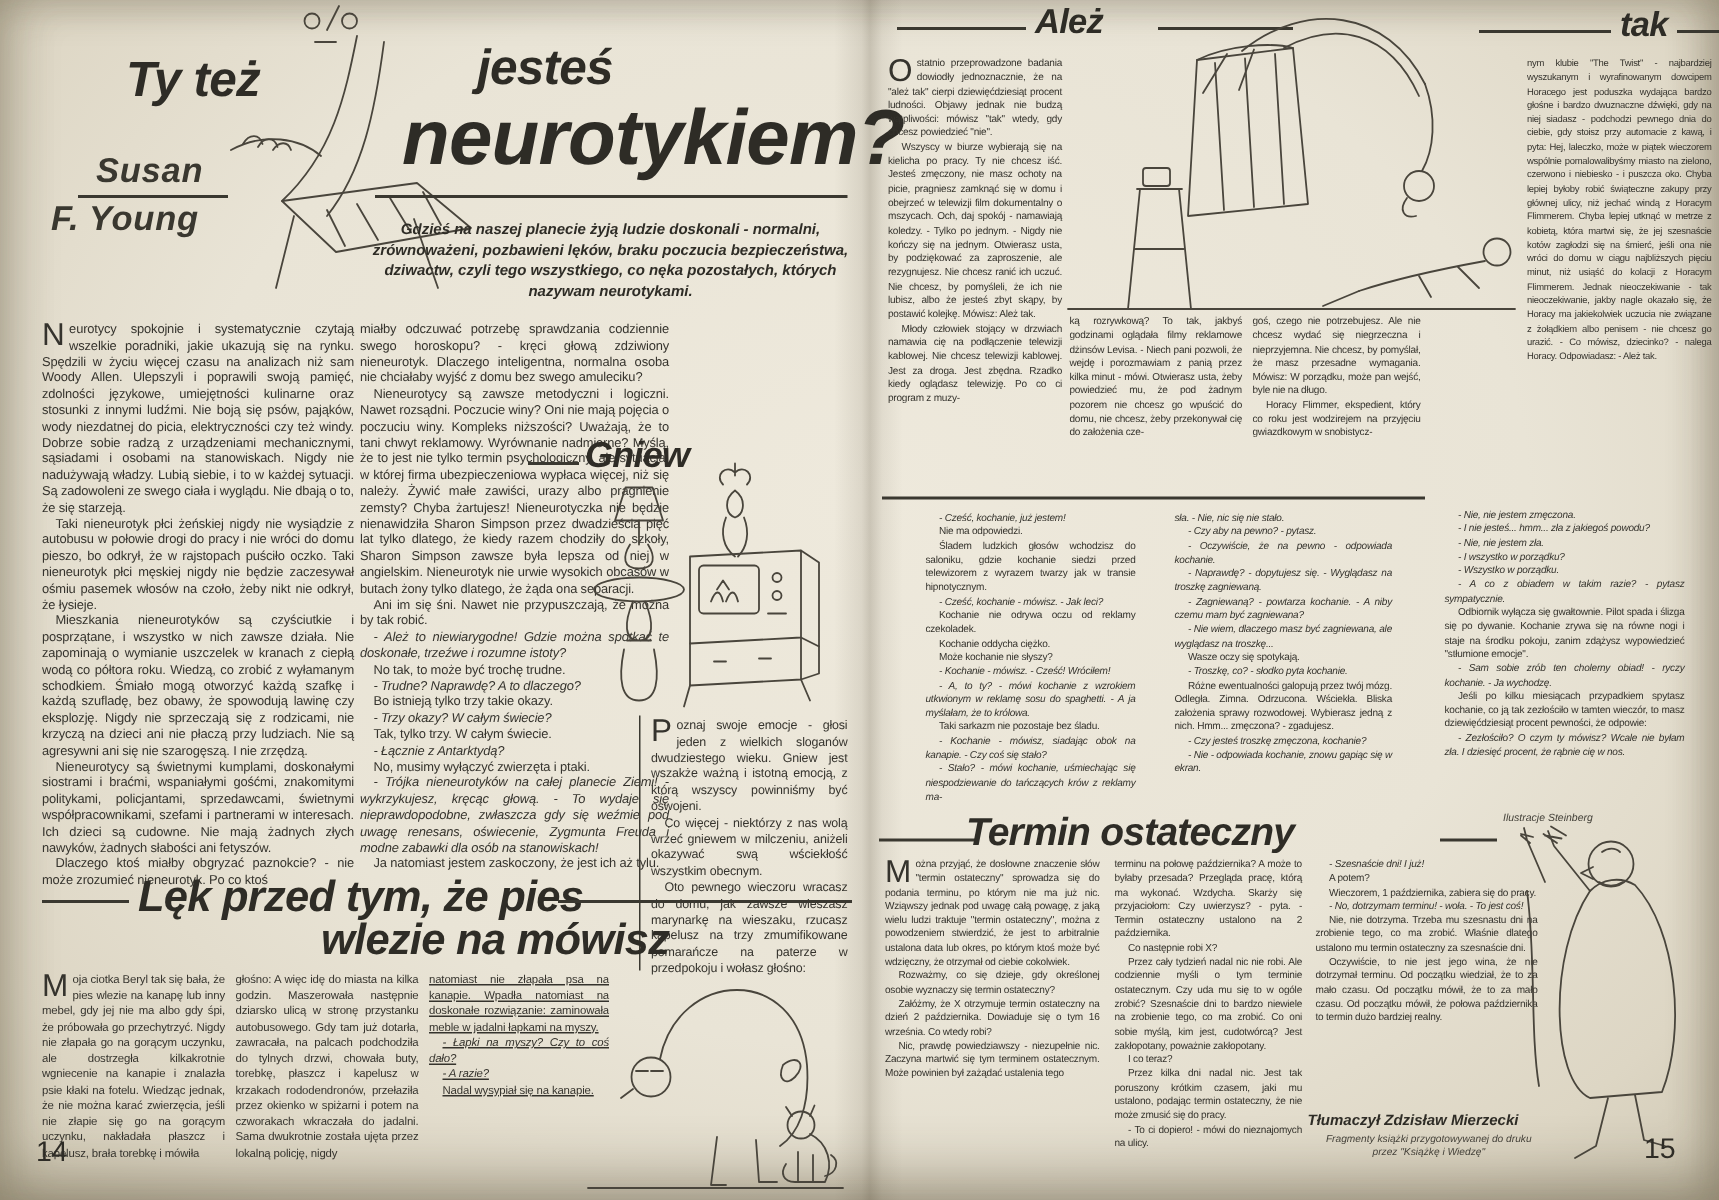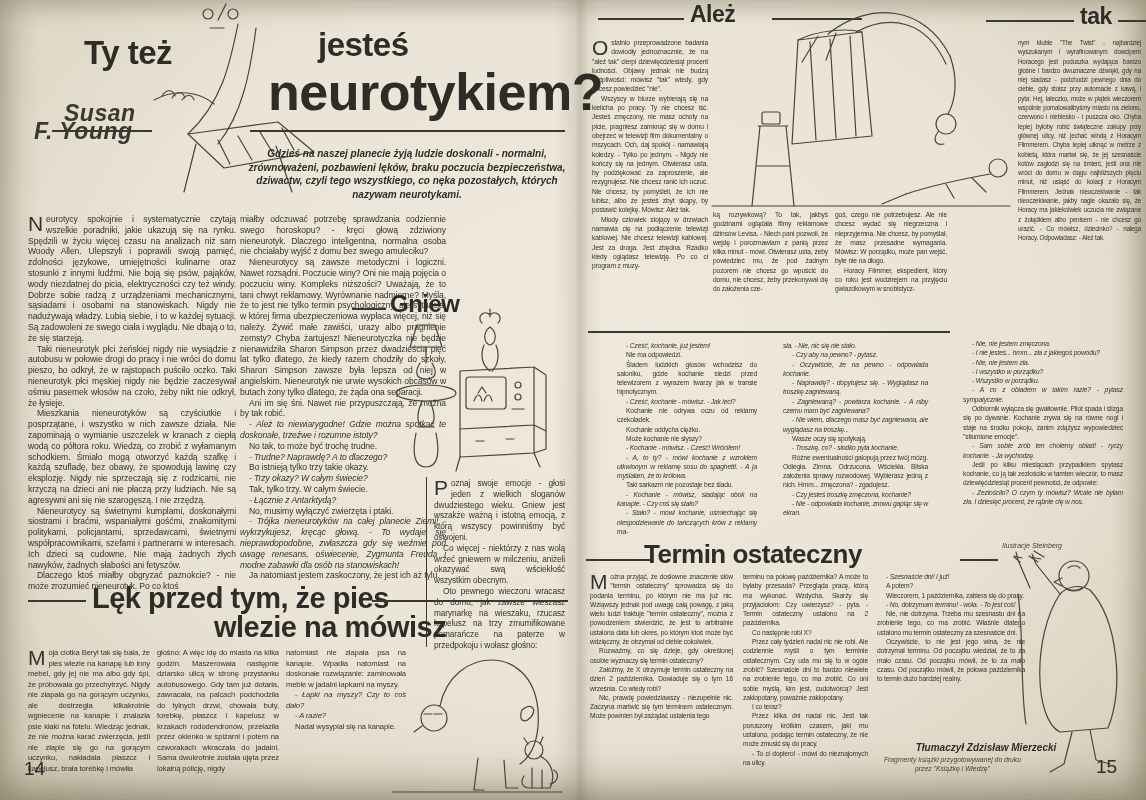--- a/index.html
+++ b/index.html
@@ -6,21 +6,21 @@
   #spread{position:relative;width:1146px;height:800px;overflow:hidden;
     background:radial-gradient(ellipse at 50% 42%, #eee9dc 0%, #e9e4d6 55%, #ddd6c4 85%, #cfc8b4 100%);
     box-shadow:inset 0 -20px 34px rgba(70,58,34,.28), inset 0 12px 22px rgba(70,58,34,.10),
                inset 18px 0 26px rgba(70,58,34,.10), inset -14px 0 22px rgba(70,58,34,.14);
     font-family:"Liberation Sans", sans-serif; color:#35332d;}
   .abs{position:absolute;}
   .gutter{position:absolute;left:556px;top:0;width:46px;height:800px;
     background:linear-gradient(90deg, rgba(60,50,30,0) 0%, rgba(60,50,30,.10) 40%, rgba(60,50,30,.20) 52%, rgba(60,50,30,.07) 70%, rgba(60,50,30,0) 100%);}
   .rule{position:absolute;background:#3a3830;height:2px;}
   .vrule{position:absolute;background:#3a3830;width:1px;}
-  .hdisp{position:absolute;font-weight:bold;color:#2e2c26;letter-spacing:-.5px;white-space:nowrap;}
+  .hdisp{position:absolute;font-weight:bold;font-style:italic;color:#2e2c26;letter-spacing:-.5px;white-space:nowrap;}
   .author{position:absolute;font-style:italic;font-weight:bold;color:#3a3830;letter-spacing:.5px;white-space:nowrap;}
   .intro{position:absolute;font-weight:bold;font-style:italic;font-size:10px;line-height:13.5px;text-align:center;color:#2e2c26;}
   .col{position:absolute;text-align:justify;}
   .body-l{font-size:8.6px;line-height:10.8px;letter-spacing:-.1px;}
   .body-m{font-size:8.3px;line-height:10.8px;letter-spacing:-.1px;}
   .body-s{font-size:7.6px;line-height:10.5px;letter-spacing:-.1px;}
   .body-r{font-size:6.7px;line-height:9.3px;letter-spacing:-.15px;}
   .body-rt{font-size:6.3px;line-height:9.3px;letter-spacing:-.18px;}
   .para{margin:0;text-indent:9px;}
   .para.noind{text-indent:0;}
@@ -50,21 +50,21 @@
     <path d="M36 94 c4 -7 11 -7 13 0 M46 96 c4 -7 11 -7 13 0 M56 98 c4 -6 10 -6 12 0"></path>
     <path d="M62 132 L152 120 L188 150 L98 166 Z"></path>
     <path d="M92 138 L104 162 M112 134 L126 158 M134 130 L148 153 M156 126 L168 148"></path>
     <path d="M70 142 L58 190 M150 144 L166 190"></path>
   </svg>
   <div class="hdisp" style="left:84px;top:34px;font-size:33px;">Ty też</div>
   <div class="hdisp" style="left:318px;top:26px;font-size:33px;">jesteś</div>
   <div class="hdisp" style="left:268px;top:62px;font-size:52px;">neurotykiem?</div>
   <div class="author" style="left:64px;top:100px;font-size:23px;">Susan</div>
   <div class="rule" style="left:52px;top:130px;width:100px;"></div>
-  <div class="author" style="left:34px;top:118px;font-size:23px;">F. Young</div>
+  <div class="author" style="left:34px;top:132px;font-size:23px;">F. Young</div>
   <div class="rule" style="left:250px;top:130px;width:315px;"></div>
   <div class="intro" style="left:248px;top:147px;width:318px;">Gdzieś na naszej planecie żyją ludzie doskonali - normalni, zrównoważeni, pozbawieni lęków, braku poczucia bezpieczeństwa, dziwactw, czyli tego wszystkiego, co nęka pozostałych, których nazywam neurotykami.</div>
 
   <div class="col body-l" style="left:28px;top:214px;width:208px;">
     <p class="para noind"><span class="dropcap">N</span><span>eurotycy spokojnie i systematycznie czytają wszelkie poradniki, jakie ukazują się na rynku. Spędzili w życiu więcej czasu na analizach niż sam Woody Allen. Ulepszyli i poprawili swoją pamięć, zdolności językowe, umiejętności kulinarne oraz stosunki z innymi ludźmi. Nie boją się psów, pająków, wody niezdatnej do picia, elektryczności czy też windy. Dobrze sobie radzą z urządzeniami mechanicznymi, sąsiadami i osobami na stanowiskach. Nigdy nie nadużywają władzy. Lubią siebie, i to w każdej sytuacji. Są zadowoleni ze swego ciała i wyglądu. Nie dbają o to, że się starzeją.</span></p>
     <div>
         <p class="para">Taki nieneurotyk płci żeńskiej nigdy nie wysiądzie z autobusu w połowie drogi do pracy i nie wróci do domu pieszo, bo odkrył, że w rajstopach puściło oczko. Taki nieneurotyk płci męskiej nigdy nie będzie zaczesywał ośmiu pasemek włosów na czoło, żeby nikt nie odkrył, że łysieje.</p>
         <p class="para">Mieszkania nieneurotyków są czyściutkie i posprzątane, i wszystko w nich zawsze działa. Nie zapominają o wymianie uszczelek w kranach z ciepłą wodą co półtora roku. Wiedzą, co zrobić z wyłamanym schodkiem. Śmiało mogą otworzyć każdą szafkę i każdą szufladę, bez obawy, że spowodują lawinę czy eksplozję. Nigdy nie sprzeczają się z rodzicami, nie krzyczą na dzieci ani nie płaczą przy ludziach. Nie są agresywni ani się nie szarogęszą. I nie zrzędzą.</p>
         <p class="para">Nieneurotycy są świetnymi kumplami, doskonałymi siostrami i braćmi, wspaniałymi gośćmi, znakomitymi politykami, policjantami, sprzedawcami, świetnymi współpracownikami, szefami i partnerami w interesach. Ich dzieci są cudowne. Nie mają żadnych złych nawyków, żadnych słabości ani fetyszów.</p>
         <p class="para">Dlaczego ktoś miałby obgryzać paznokcie? - nie może zrozumieć nieneurotyk. Po co ktoś</p>
@@ -119,21 +119,21 @@
   <div class="hdisp" style="left:92px;top:582px;font-size:29px;">Lęk przed tym, że pies</div>
   <div class="rule" style="left:372px;top:600px;width:196px;"></div>
   <div class="hdisp" style="left:214px;top:611px;font-size:29px;">wlezie na mówisz</div>
 
   <div class="col body-s" style="left:28px;top:648px;width:122px;">
     <p class="para noind"><span class="dropcap">M</span><span>oja ciotka Beryl tak się bała, że pies wlezie na kanapę lub inny mebel, gdy jej nie ma albo gdy śpi, że próbowała go przechytrzyć. Nigdy nie złapała go na gorącym uczynku, ale dostrzegła kilkakrotnie wgniecenie na kanapie i znalazła psie kłaki na fotelu. Wiedząc jednak, że nie można karać zwierzęcia, jeśli nie złapie się go na gorącym uczynku, nakładała płaszcz i kapelusz, brała torebkę i mówiła</span></p>
   </div>
   <div class="col body-s" style="left:157px;top:648px;width:122px;">
       <p class="para noind">głośno: A więc idę do miasta na kilka godzin. Maszerowała następnie dziarsko ulicą w stronę przystanku autobusowego. Gdy tam już dotarła, zawracała, na palcach podchodziła do tylnych drzwi, chowała buty, torebkę, płaszcz i kapelusz w krzakach rododendronów, przełaziła przez okienko w spiżarni i potem na czworakach wkraczała do jadalni. Sama dwukrotnie została ujęta przez lokalną policję, nigdy</p>
     </div>
-  <div class="col body-s" style="left:286px;top:648px;width:120px;">
+  <div class="col body-s" style="left:286px;top:648px;width:120px;text-decoration:underline;">
       <p class="para noind">natomiast nie złapała psa na kanapie. Wpadła natomiast na doskonałe rozwiązanie: zaminowała meble w jadalni łapkami na myszy.</p>
       <p class="para it">- Łapki na myszy? Czy to coś dało?</p>
       <p class="para it">- A razie?</p>
       <p class="para">Nadal wysypiał się na kanapie.</p>
     </div>
 
   <svg class="abs" style="left:382px;top:598px;" width="186" height="198" viewBox="0 0 186 198">
     <path d="M58 108 C70 48 150 44 156 112 C158 140 150 158 138 166"></path>
     <circle cx="52" cy="120" r="13"></circle>
     <path d="M42 116 h8 M52 116 h8"></path>
@@ -257,21 +257,21 @@
       <p class="para">- To ci dopiero! - mówi do nieznajomych na ulicy.</p>
     </div>
   <div class="col body-r" style="left:877px;top:572px;width:148px;">
       <p class="para it">- Szesnaście dni! I już!</p>
       <p class="para">A potem?</p>
       <p class="para">Wieczorem, 1 października, zabiera się do pracy.</p>
       <p class="para it">- No, dotrzymam terminu! - woła. - To jest coś!</p>
       <p class="para">Nie, nie dotrzyma. Trzeba mu szesnastu dni na zrobienie tego, co ma zrobić. Właśnie dlatego ustalono mu termin ostateczny za szesnaście dni.</p>
       <p class="para">Oczywiście, to nie jest jego wina, że nie dotrzymał terminu. Od początku wiedział, że to za mało czasu. Od początku mówił, że to za mało czasu. Od początku mówił, że połowa października to termin dużo bardziej realny.</p>
     </div>
-  <div class="translator" style="left:906px;top:742px;width:160px;">Tłumaczył Zdzisław Mierzecki</div>
+  <div class="translator" style="left:862px;top:742px;width:160px;">Tłumaczył Zdzisław Mierzecki</div>
   <div class="note" style="left:880px;top:756px;width:145px;">Fragmenty książki przygotowywanej do druku przez "Książkę i Wiedzę"</div>
 
   <svg class="abs" style="left:1016px;top:548px;" width="130" height="246" viewBox="0 0 130 246">
     <path d="M2 46 C8 90 4 140 10 176"></path>
     <path d="M14 40 L2 12 M2 12 l-2 -8 M4 14 l-6 -5 M6 10 l-8 -2"></path>
     <circle cx="58" cy="28" r="15"></circle>
     <path d="M46 30 l-8 4 l8 4"></path>
     <path d="M50 40 c5 3 11 3 16 0"></path>
     <path d="M52 20 c4 -3 9 -3 12 0"></path>
     <path d="M44 46 L20 16 M20 16 l-4 -10 M22 14 l-9 -6 M25 11 l-11 -2 M28 9 l-10 -6"></path>

